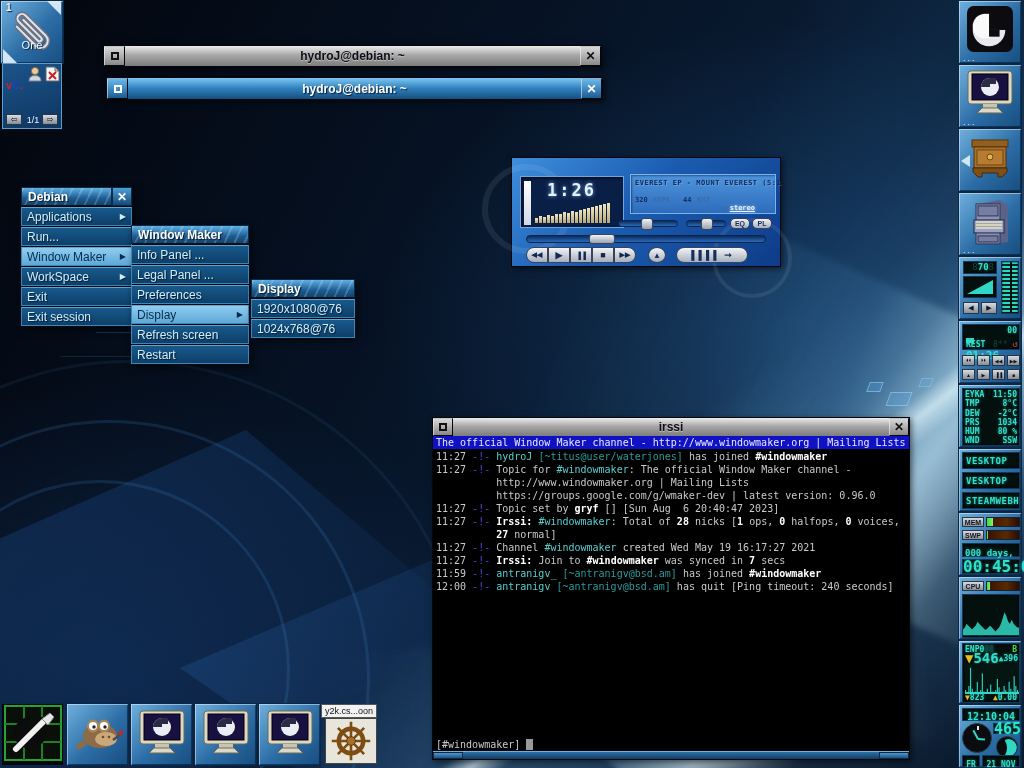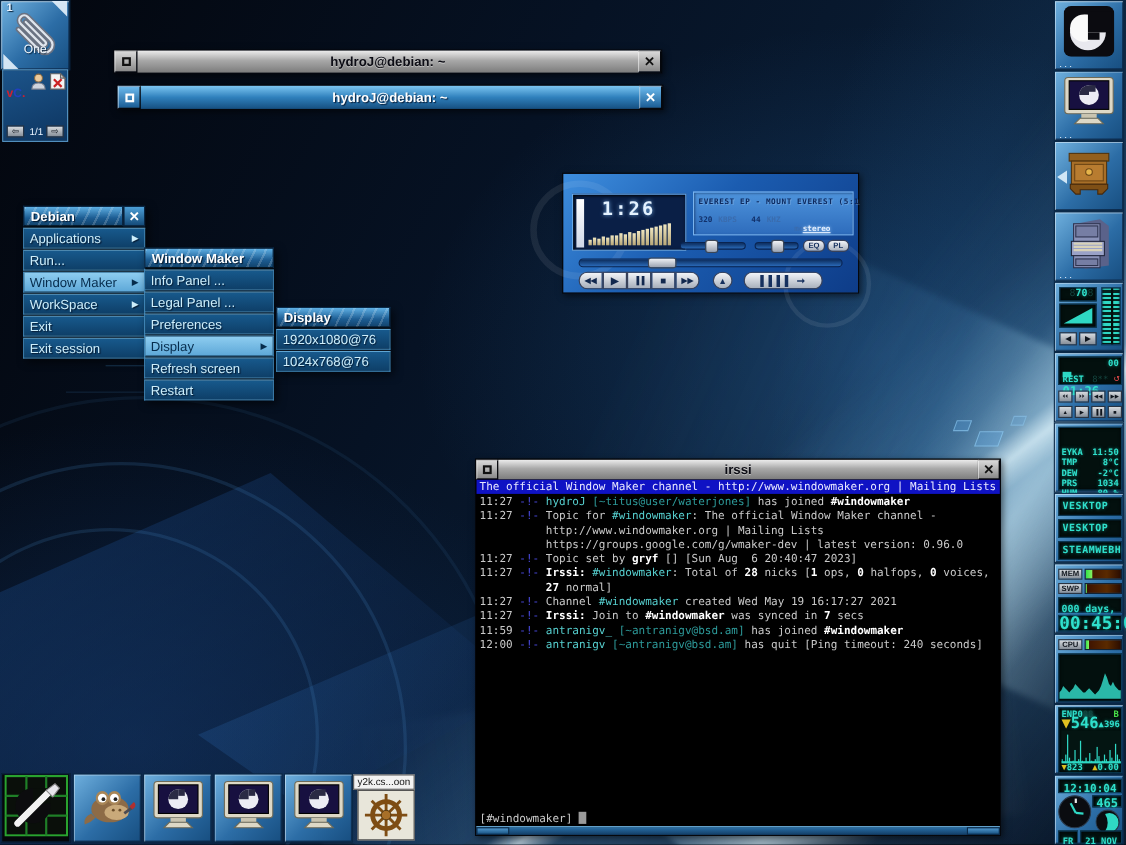--- a/index.html
+++ b/index.html
@@ -420,21 +420,21 @@
         <div class="graybtn" style="position: absolute; left: 3px; top: 34px; width: 13px; height: 11px; font-size: 5px;">⏴⏴</div>
         <div class="graybtn" style="position: absolute; left: 18px; top: 34px; width: 13px; height: 11px; font-size: 5px;">⏵⏵</div>
         <div class="graybtn" style="position: absolute; left: 33px; top: 34px; width: 13px; height: 11px; font-size: 5px;">◀◀</div>
         <div class="graybtn" style="position: absolute; left: 48px; top: 34px; width: 13px; height: 11px; font-size: 5px;">▶▶</div>
         <div class="graybtn" style="position: absolute; left: 3px; top: 48px; width: 13px; height: 11px; font-size: 5px;">▲</div>
         <div class="graybtn" style="position: absolute; left: 18px; top: 48px; width: 13px; height: 11px; font-size: 5px;">▶</div>
         <div class="graybtn" style="position: absolute; left: 33px; top: 48px; width: 13px; height: 11px; font-size: 5px;">▐▐</div>
         <div class="graybtn" style="position: absolute; left: 48px; top: 48px; width: 13px; height: 11px; font-size: 5px;">■</div>
       </div>
       <div class="tile" style="left: 958px; top: 384px;">
-        <div class="lcdpanel" style="left: 3px; top: 3px; width: 58px; height: 58px; padding: 18px 2px;">
+        <div class="lcdpanel" style="left: 3px; top: 3px; width: 58px; height: 58px; padding: 1px 2px;">
           <div style="display: flex; justify-content: space-between; font-size: 8px; height: 9.3px; line-height: 9.3px;">
             <span class="lcd" style="font-size:8px;">EYKA</span>
             <span class="lcd" style="font-size:8px;">11:50</span>
           </div>
           <div style="display: flex; justify-content: space-between; font-size: 8px; height: 9.3px; line-height: 9.3px;">
             <span class="lcd" style="font-size:8px;">TMP</span>
             <span class="lcd" style="font-size:8px;">8°C</span>
           </div>
           <div style="display: flex; justify-content: space-between; font-size: 8px; height: 9.3px; line-height: 9.3px;">
             <span class="lcd" style="font-size:8px;">DEW</span>
@@ -525,21 +525,21 @@
               <rect x="55.8" y="27" width="1.2" height="3" fill="#2fd8c4"></rect>
             </svg></div>
           <div style="position: absolute; left: 2px; bottom: 0px; right: 2px; display: flex; justify-content: space-between; font-size: 8px;">
             <span style="font-size:8px;"><span class="lcd-y">▼</span><span class="lcd">823</span></span>
             <span style="font-size:8px;"><span class="lcd-y">▲</span><span class="lcd">0.00</span></span>
           </div>
         </div>
       </div>
       <div class="tile" style="left: 958px; top: 704px;">
         <div class="lcdpanel" style="left: 3px; top: 3px; width: 58px; height: 13px; line-height: 12px; text-align: center;"><span class="lcd" style="font-size:10px;">12:10:04</span></div>
-        <div class="lcdpanel" style="left: 34px; top: 18px; width: 27px; height: 11px; line-height: 10px; text-align: center;"><span class="lcd" style="font-size:11px;text-align:right;">465</span></div>
+        <div class="lcdpanel" style="left: 34px; top: 18px; width: 27px; height: 11px; line-height: 10px; text-align: center;"><span class="lcd" style="font-size:15px;text-align:right;">465</span></div>
         <div style="position: absolute; left: 3px; top: 18px; width: 30px; height: 30px; border-radius: 50%; background: rgb(10, 12, 16); border: 1px solid rgb(42, 58, 76);">
           <div style="position:absolute;left:14px;top:2px;width:2px;height:4px;background:#e8e8e8;"></div>
           <div style="position:absolute;left:14px;top:5px;width:2px;height:10px;background:#2fd8c4;transform-origin:bottom;transform:rotate(-28deg);"></div>
           <div style="position:absolute;left:14px;top:8px;width:2px;height:7px;background:#2fd8c4;transform-origin:bottom;transform:rotate(95deg);"></div>
         </div>
         <div style="position: absolute; left: 37px; top: 31px; width: 22px; height: 22px; border-radius: 50%; background: rgb(10, 12, 16); border: 1px solid rgb(42, 58, 76); overflow: hidden;">
           <div style="position:absolute;left:3px;top:2px;width:17px;height:18px;border-radius:50%;background:#2fd8c4;"></div>
           <div style="position:absolute;left:-6px;top:0px;width:16px;height:22px;border-radius:50%;background:#0a0c10;"></div>
         </div>
         <div class="lcdpanel" style="left: 3px; top: 50px; width: 18px; height: 12px; line-height: 11px; text-align: center;"><span class="lcd" style="font-size:8px;">FR</span></div>

